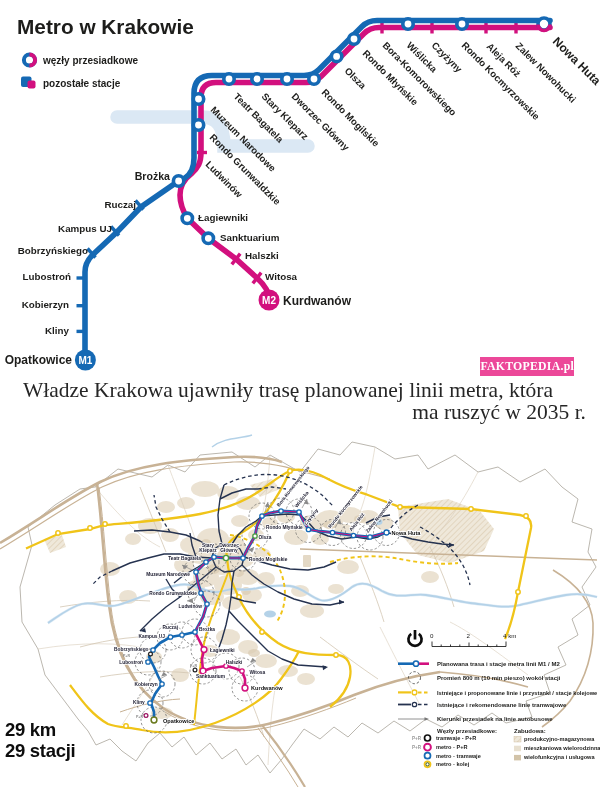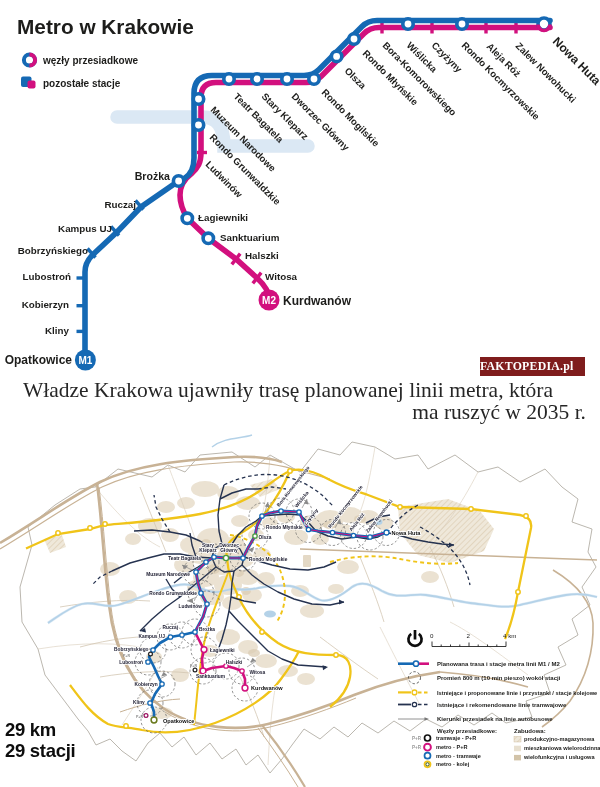--- a/index.html
+++ b/index.html
@@ -1,23 +1,23 @@
 <!DOCTYPE html>
 <html><head>
 <meta charset="utf-8">
 <style>
   html,body{margin:0;padding:0;}
   body{width:600px;height:787px;background:#fff;overflow:hidden;position:relative;
        font-family:"Liberation Sans",sans-serif;}
   #topmap,#geomap{position:absolute;left:0;}
   #topmap{top:0;}
   #geomap{top:427px;}
-  .fakt{position:absolute;left:480px;top:357px;width:105px;height:19px;background:#7f1d1d;
+  .fakt{position:absolute;left:480px;top:357px;width:94px;height:19px;background:#ec4899;
         color:#fff;font-family:"Liberation Serif",serif;font-weight:bold;font-size:11.8px;
-        text-align:left;line-height:19.5px;letter-spacing:0.25px;}
+        text-align:right;line-height:19.5px;letter-spacing:0.25px;}
   .hl1{position:absolute;left:0;top:378px;width:576px;text-align:center;
        font-family:"Liberation Serif",serif;font-size:21.5px;color:#262626;}
   .hl2{position:absolute;right:14px;top:400px;text-align:left;
        font-family:"Liberation Serif",serif;font-size:21.5px;color:#262626;}
 </style>
 </head>
 <body>
 <svg id="topmap" width="600" height="380" viewBox="0 0 600 380">
   <path d="M117,117 H202 Q224,117 224,146 H308" fill="none" stroke="#dbe8f4" stroke-width="13.5" stroke-linecap="round"></path>
   <text x="17" y="34" font-size="20.8" font-weight="bold" fill="#1d1d1b">Metro w Krakowie</text>

